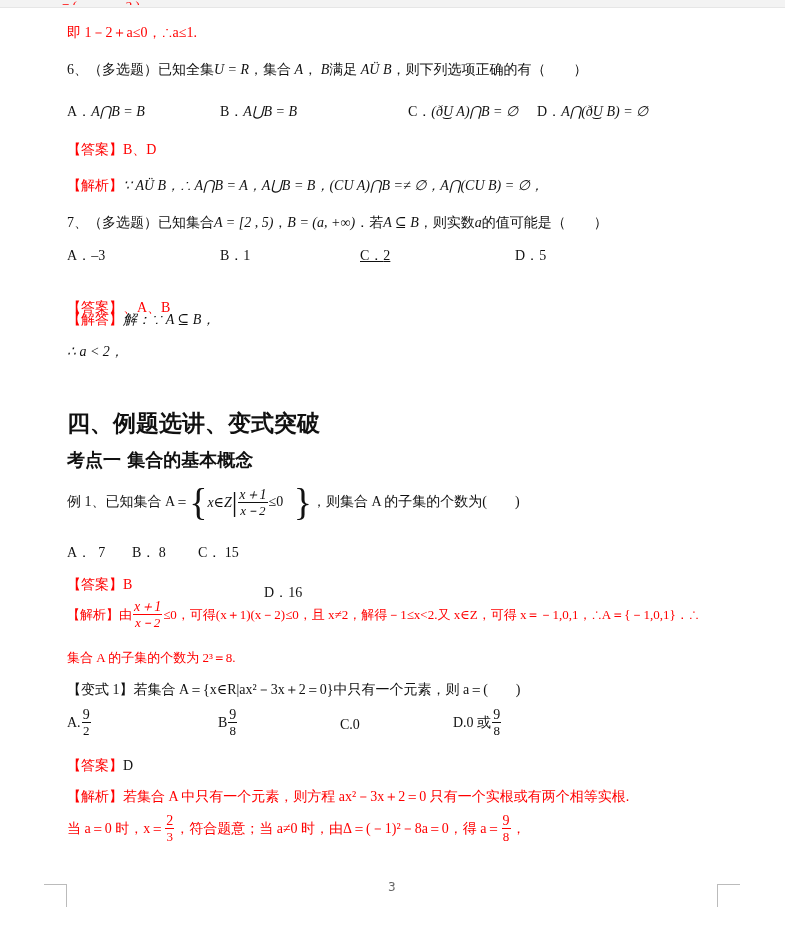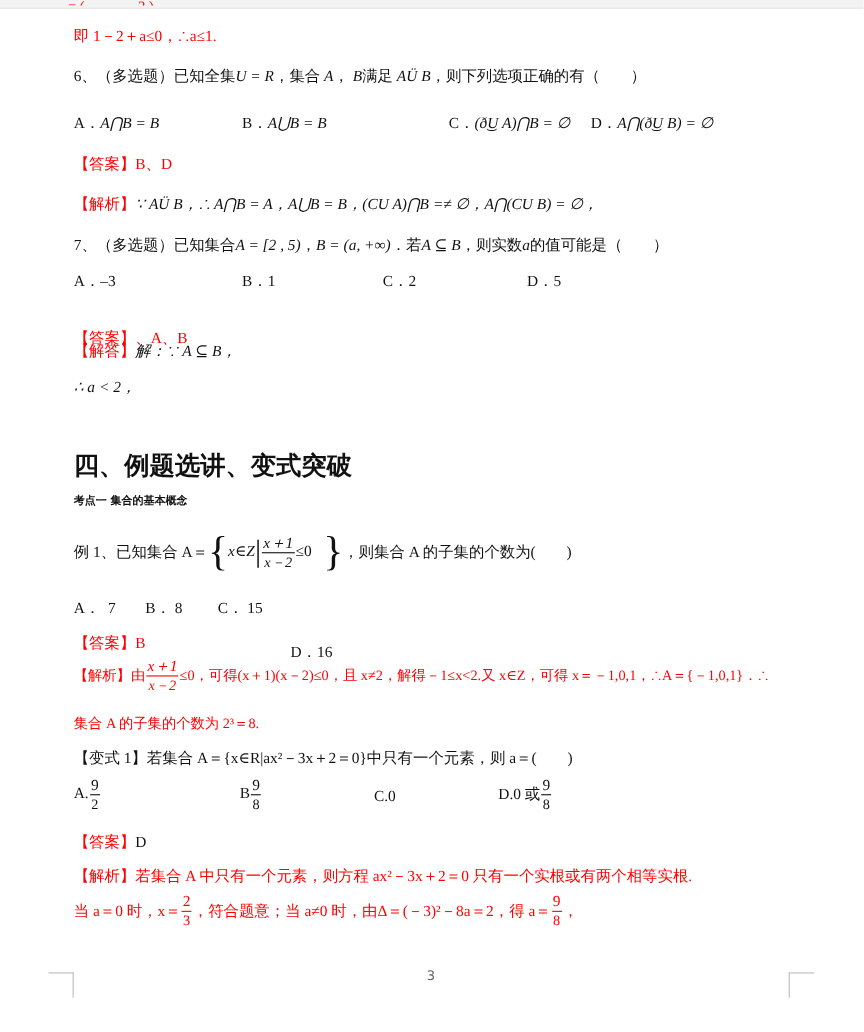--- a/index.html
+++ b/index.html
@@ -5,21 +5,21 @@
   html, body { margin:0; padding:0; }
   body { width:785px; height:938px; background:#ffffff; position:relative; overflow:hidden;
          font-family:"DejaVu Serif","Liberation Serif",serif; color:#111; }
   .topbar { position:absolute; left:0; top:0; width:785px; height:7px; background:#f3f3f3; border-bottom:1px solid #e6e6e6; }
   .cut { position:absolute; top:-2px; left:62px; font-size:13px; color:#e00; height:7px; overflow:hidden; font-family:"Liberation Serif",serif; }
   .line { position:absolute; left:67px; font-size:14px; white-space:nowrap; font-family:"Liberation Serif","DejaVu Serif",serif; }
   .red { color:#ff0000; }
   .i { font-style:italic; }
   .opt { position:absolute; font-size:14px; white-space:nowrap; font-family:"Liberation Serif",serif; }
   .h2 { position:absolute; left:67px; top:408px; font-size:23px; font-weight:bold; font-family:"DejaVu Serif",serif; }
-  .h3 { position:absolute; left:67px; top:448px; font-size:10px; font-weight:bold; font-family:"DejaVu Sans",sans-serif; }
+  .h3 { position:absolute; left:67px; top:448px; font-size:18px; font-weight:bold; font-family:"DejaVu Sans",sans-serif; }
   .frac { display:inline-block; vertical-align:middle; text-align:center; line-height:1; margin:0 1px; }
   .frac .n { display:block; border-bottom:1px solid currentColor; padding:0 1px; font-size:14px; }
   .frac .d { display:block; font-size:13px; padding-top:1px; }
   .brace { font-size:38px; vertical-align:middle; font-weight:200; }
   .corner { position:absolute; width:22px; height:22px; }
   .pageno { position:absolute; left:388px; top:880px; font-size:12px; color:#666; font-family:"DejaVu Sans",sans-serif; }
 </style>
 </head>
 <body>
 
@@ -39,22 +39,22 @@
 <div class="opt" style="left:360px;top:103px;margin-left:48px;"><span>C．</span><span class="i">(ð͜U A)⋂B = ∅</span></div>
 <div class="opt" style="left:493px;top:103px;margin-left:44px;"><span>D．</span><span class="i">A⋂(ð͜U B) = ∅</span></div>
 <div class="line red" style="top:141px;"><span>【答案】</span><span>B、D</span></div>
 <div class="line" style="top:177px;"><span class="red">【解析】</span><span class="i">∵ AÜ B，∴ A⋂B = A，A⋃B = B，(CU A)⋂B =≠ ∅，A⋂(CU B) = ∅，</span></div>
 
 <div class="line" style="top:214px;">
   <span>7、（多选题）已知集合</span><span class="i">A = [2 , 5)</span><span>，</span><span class="i">B = (a, +∞)</span><span>．若</span><span class="i">A ⊆ B</span><span>，则实数</span><span class="i">a</span><span>的值可能是（　　）</span>
 </div>
 <div class="opt" style="left:67px;top:247px;"><span>A．</span><span>–3</span></div>
 <div class="opt" style="left:220px;top:247px;"><span>B．</span><span>1</span></div>
-<div class="opt" style="left:348px;top:247px;"><span>C．</span><span>2</span></div>
-<div class="opt" style="left:479px;top:247px;"><span>D．</span><span>5</span></div>
+<div class="opt" style="left:360px;top:247px;text-decoration:underline;"><span>C．</span><span>2</span></div>
+<div class="opt" style="left:515px;top:247px;"><span>D．</span><span>5</span></div>
 <div class="line red" style="top:279px;margin-top:20px;"><span>【答案】</span><span>、A、B</span></div>
 <div class="line" style="top:311px;"><span class="red">【解答】</span><span class="i">解：∵ A ⊆ B，</span></div>
 <div class="line i" style="top:343px;">∴ a &lt; 2，</div>
 
 <div class="h2">四、例题选讲、变式突破</div>
 <div class="h3">考点一  集合的基本概念</div>
 
 <div class="line" style="top:480px;">
   <span style="vertical-align:middle">例 1、已知集合 A＝</span><span class="brace">{</span><span class="i" style="vertical-align:middle">x∈Z</span><span style="font-size:28px;vertical-align:middle">|</span><span class="frac i"><span class="n">x＋1</span><span class="d">x－2</span></span><span style="vertical-align:middle">≤0</span>&nbsp;&nbsp;&nbsp;<span class="brace">}</span><span style="vertical-align:middle">，则集合 A 的子集的个数为(　　)</span>
 </div>
@@ -69,18 +69,18 @@
 <div class="line red" style="top:649px;font-size:13px;">集合 A 的子集的个数为 2³＝8.</div>
 
 <div class="line" style="top:681px;"><span>【变式 1】</span><span>若集合 A＝{x∈R|ax²－3x＋2＝0}中只有一个元素，则 a＝(　　)</span></div>
 <div class="opt" style="left:67px;top:708px;"><span style="vertical-align:middle">A.</span><span class="frac"><span class="n">9</span><span class="d">2</span></span></div>
 <div class="opt" style="left:218px;top:708px;"><span style="vertical-align:middle">B</span><span class="frac"><span class="n">9</span><span class="d">8</span></span></div>
 <div class="opt" style="left:340px;top:717px;">C.0</div>
 <div class="opt" style="left:453px;top:708px;"><span style="vertical-align:middle">D.0 或</span><span class="frac"><span class="n">9</span><span class="d">8</span></span></div>
 <div class="line" style="top:757px;"><span class="red">【答案】</span><span>D</span></div>
 <div class="line red" style="top:788px;"><span>【解析】</span><span>若集合 A 中只有一个元素，则方程 ax²－3x＋2＝0 只有一个实根或有两个相等实根.</span></div>
 <div class="line red" style="top:814px;">
-  <span style="vertical-align:middle">当 a＝0 时，x＝</span><span class="frac"><span class="n">2</span><span class="d">3</span></span><span style="vertical-align:middle">，符合题意；当 a≠0 时，由Δ＝(－3)²－8a＝2，得 a＝</span><span class="frac"><span class="n">9</span><span class="d">8</span></span><span style="vertical-align:middle">，</span>
+  <span style="vertical-align:middle">当 a＝0 时，x＝</span><span class="frac"><span class="n">2</span><span class="d">3</span></span><span style="vertical-align:middle">，符合题意；当 a≠0 时，由Δ＝(－1)²－8a＝0，得 a＝</span><span class="frac"><span class="n">9</span><span class="d">8</span></span><span style="vertical-align:middle">，</span>
 </div>
 
 <div class="corner" style="left:44px;top:884px;border-top:1px solid #bbb;border-right:1px solid #bbb;"></div>
 <div class="corner" style="left:717px;top:884px;border-top:1px solid #bbb;border-left:1px solid #bbb;"></div>
 <div class="pageno">3</div>
 
 </body></html>

